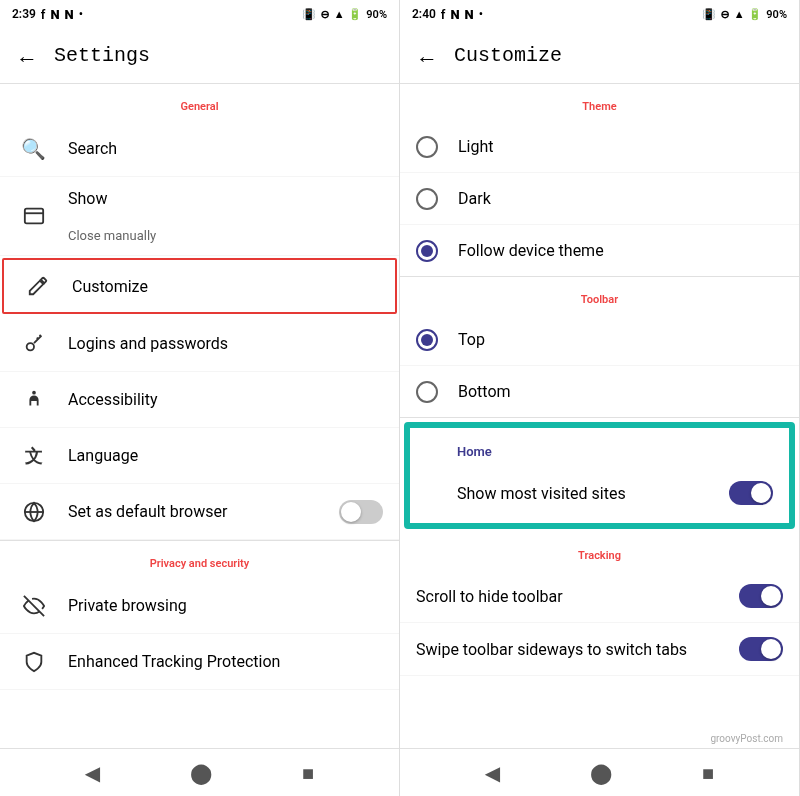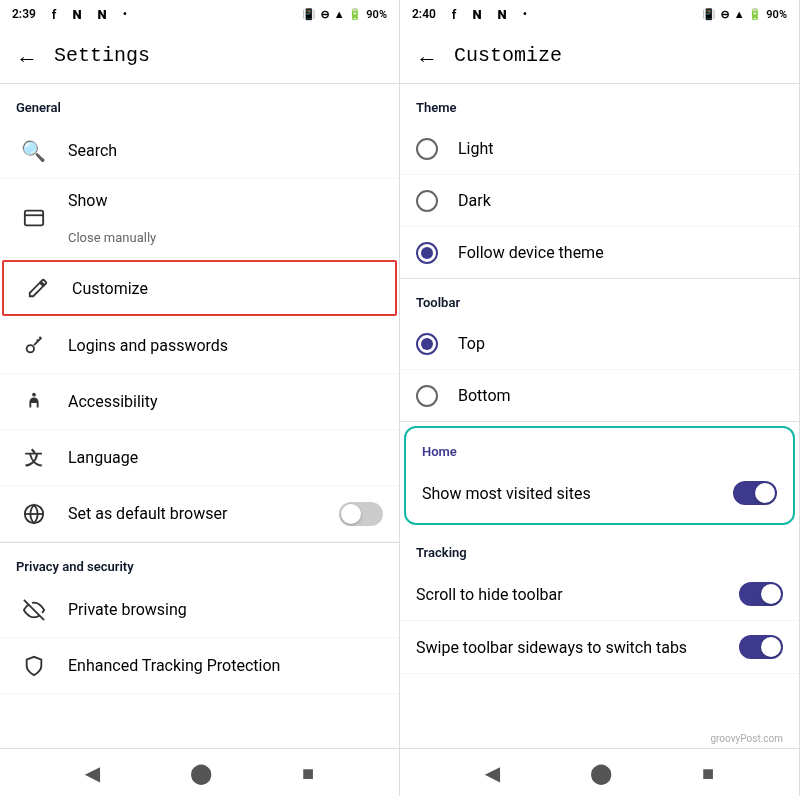--- a/index.html
+++ b/index.html
@@ -27,21 +27,21 @@
       height: 28px;
       background: #fff;
       display: flex;
       align-items: center;
       justify-content: space-between;
       padding: 0 12px;
       font-size: 12px;
       font-weight: 600;
       color: #000;
     }
-    .status-left { display: flex; align-items: center; gap: 16px; }
+    .status-left { display: flex; align-items: center; gap: 5px; }
     .status-right { display: flex; align-items: center; gap: 4px; font-size: 11px; }
 
     
     .app-bar {
       height: 56px;
       background: #fff;
       display: flex;
       align-items: center;
       padding: 0 16px;
       gap: 16px;
@@ -60,24 +60,25 @@
     }
 
     
     .settings-list {
       flex: 1;
       overflow-y: auto;
       background: #fff;
     }
 
     .section-header {
-      font-size: 13px;
+      font-size: 11px;
       font-weight: 600;
-      color: #0f172a;
+      color: #ef4444;
       padding: 16px 16px 8px 16px;
+      text-align: center;
     }
 
     .settings-item {
       display: flex;
       align-items: center;
       padding: 12px 16px;
       min-height: 56px;
       cursor: pointer;
       position: relative;
       border-bottom: 1px solid #f5f5f5;
@@ -193,23 +194,24 @@
       border-radius: 50%;
       background: #3d3a8e;
     }
 
     .customize-item-label {
       font-size: 16px;
       color: #000;
     }
 
     .home-section {
-      border: 2px solid #14b8a6;
+      border: 6px solid #14b8a6;
       margin: 4px;
-      border-radius: 12px;
+      border-radius: 4px;
+      padding-left: 31px;
     }
 
     .home-inner {
       padding: 4px 0;
     }
 
     .home-section-header {
       font-size: 13px;
       font-weight: 600;
       color: #3d3a8e;

